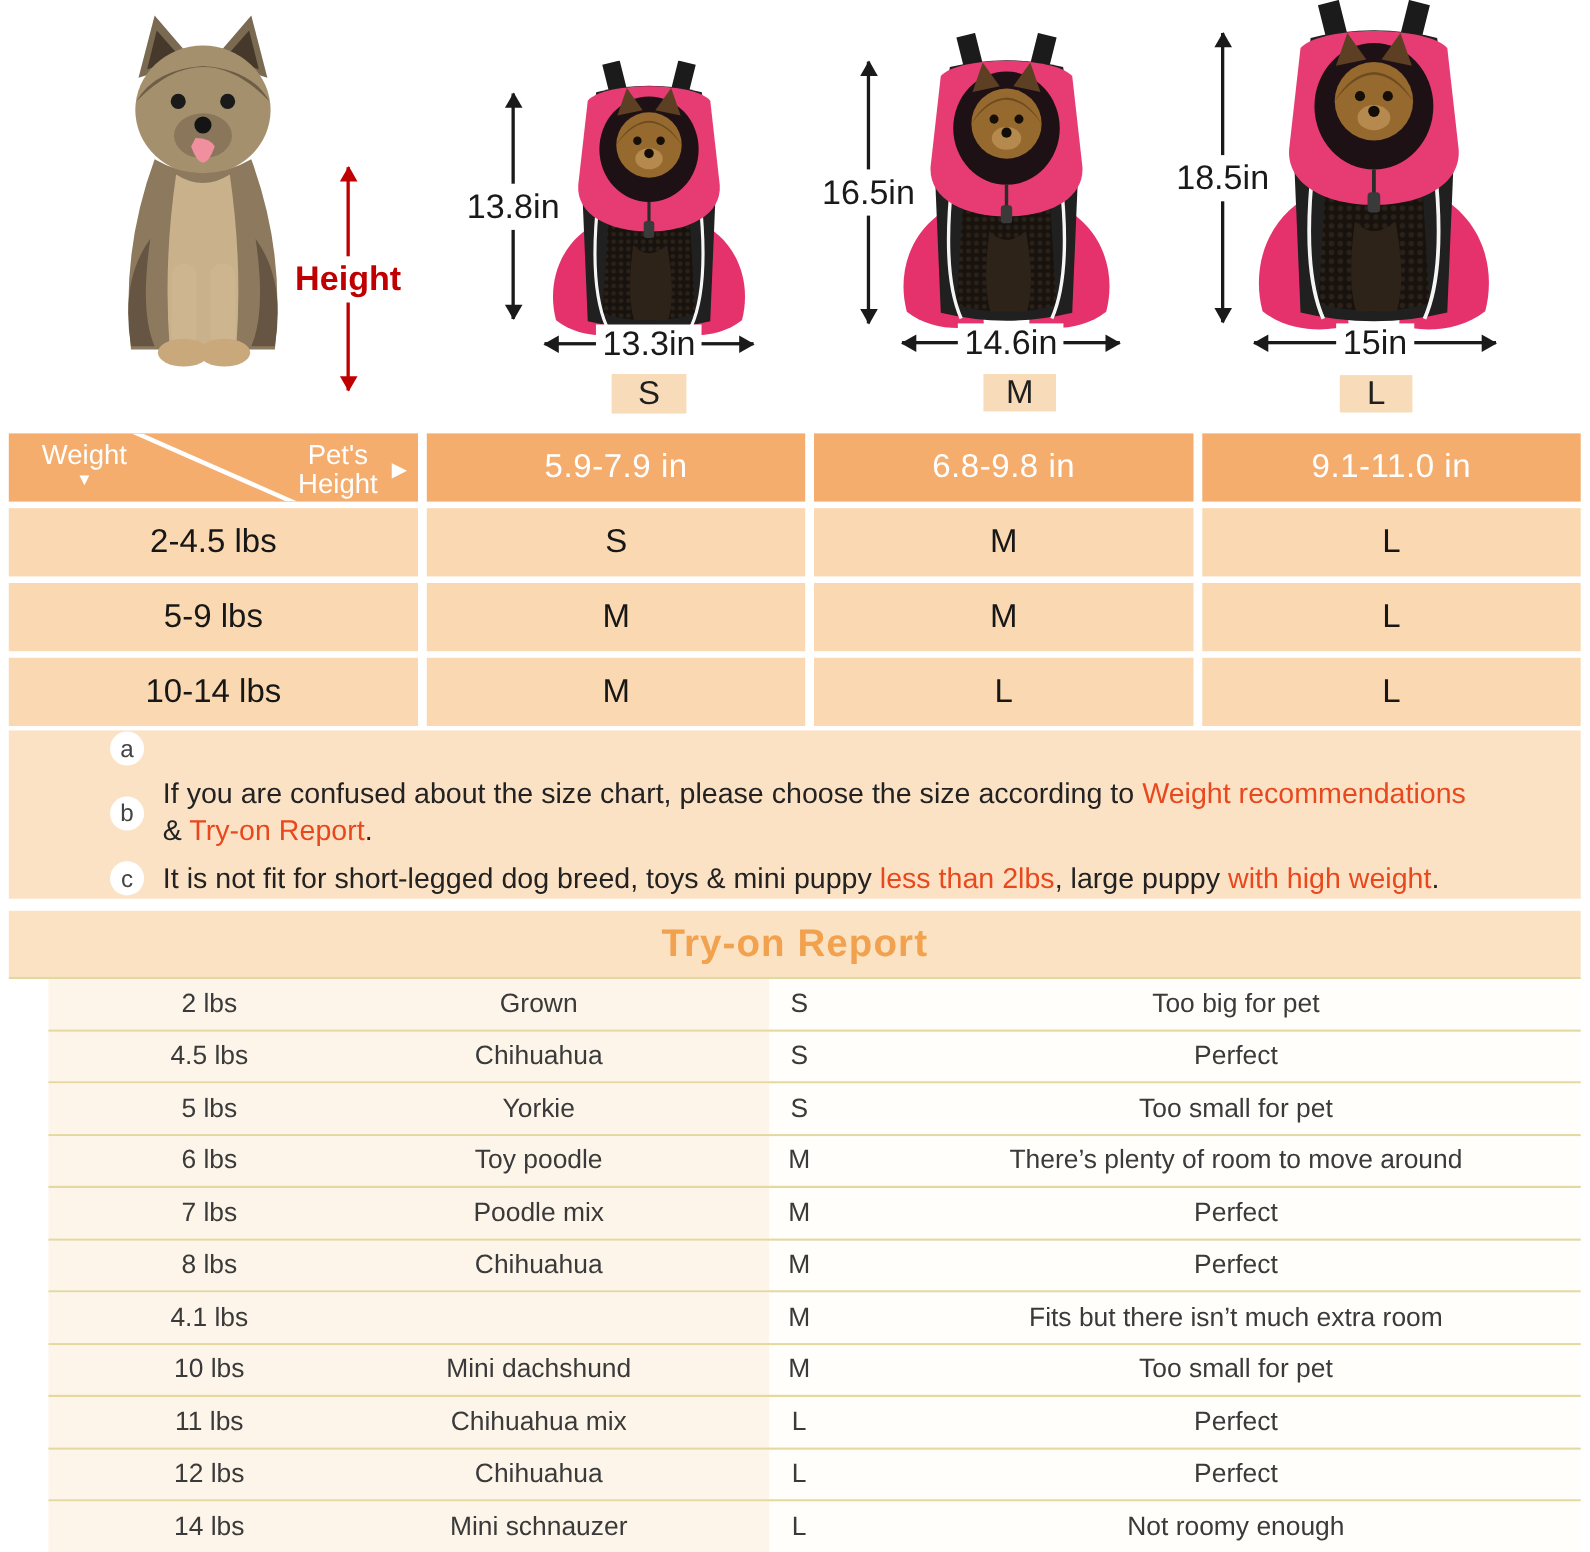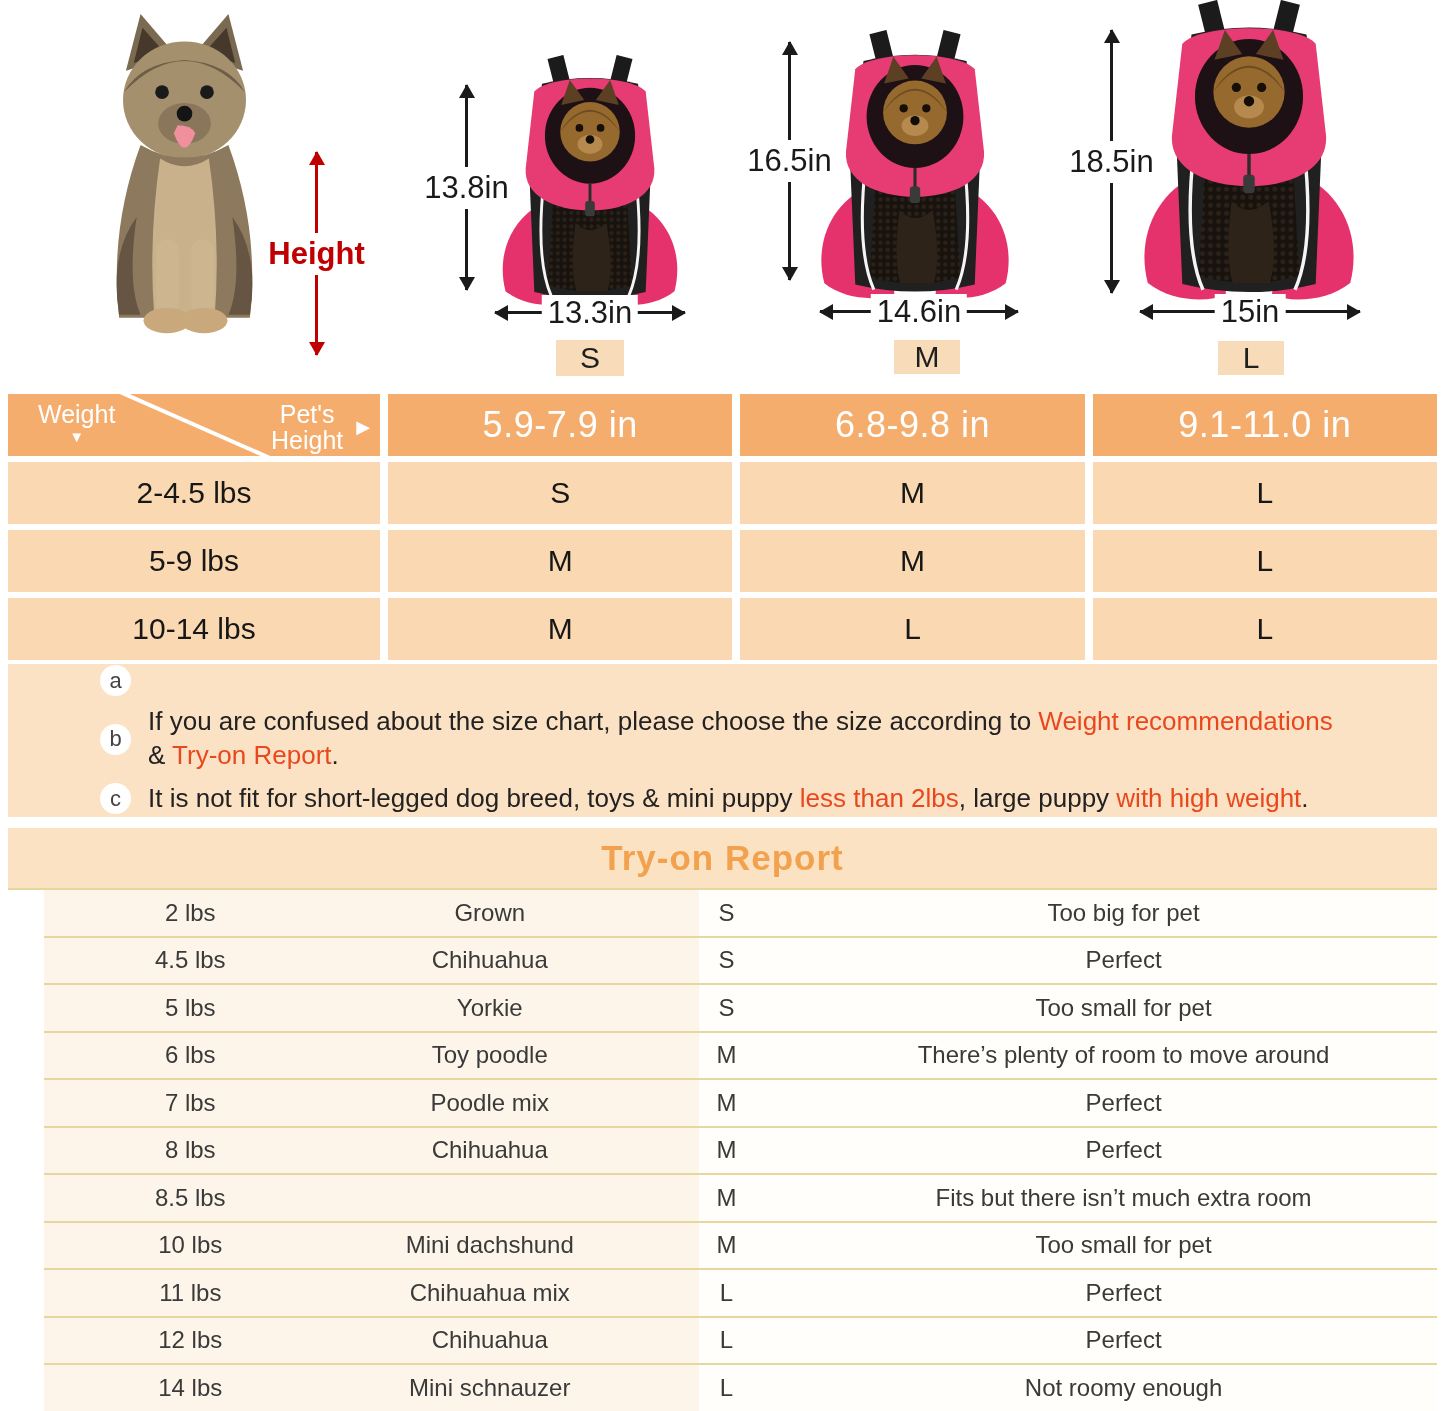--- a/index.html
+++ b/index.html
@@ -31,21 +31,21 @@
     display:flex;align-items:center;justify-content:center;}
 
   .bp{position:absolute;}
   .bp svg{display:block;width:100%;height:auto;}
   .dogimg{position:absolute;}
 
   
   .size-table{position:absolute;left:8px;top:394px;width:1429px;display:grid;
     grid-template-columns:372px 1fr 1fr 1fr;column-gap:8px;row-gap:6px;}
   .st-cell{height:62px;display:flex;align-items:center;justify-content:center;}
-  .st-head{background:#f4ad6d;color:#fff;font-size:36px;letter-spacing:0.5px;}
+  .st-head{background:#f4ad6d;color:#fff;font-size:30px;letter-spacing:0.5px;}
   .st-body{background:#fad8b1;color:#171717;font-size:30px;}
   .st-corner{position:relative;background:#f4ad6d;height:62px;overflow:hidden;}
   .st-corner svg{position:absolute;left:0;top:0;}
   .corner-weight{position:absolute;left:30px;top:8px;color:#fff;font-size:25px;text-align:center;line-height:1.0;}
   .corner-weight .tri{display:block;font-size:15px;line-height:14px;margin-top:3px;}
   .corner-height{position:absolute;right:10px;top:7px;color:#fff;font-size:25px;
     display:flex;align-items:center;}
   .corner-height .ph-txt{width:96px;text-align:center;line-height:1.05;}
   .corner-height .ph-arrow{font-size:18px;margin-left:1px;}
 
@@ -142,21 +142,21 @@
  <circle cx="100" cy="88" r="4.5" fill="#120d07"></circle>
 </svg>
       </div>
     <div class="hmeasure" style="left:495px;top:311px;width:190px;">
       <span class="arr-left"></span>
       <span class="arr-right"></span>
       <span class="hlabel">13.3in</span>
     </div>
     <div class="chip" style="left:556px;top:340px;width:68px;height:36px;">S</div>
 
-    <div class="vmeasure" style="left:788px;top:42px;height:238px;">
+    <div class="vmeasure" style="left:788px;top:56px;height:238px;">
       <span class="arr-top"></span>
       <span class="arr-bot"></span>
       <span class="vlabel">16.5in</span>
     </div>
     <div class="bp" style="left:812px;top:30px;width:206px;">
 <svg viewBox="0 0 200 265" xmlns="http://www.w3.org/2000/svg">
  <defs>
             <pattern id="mesh1" width="7" height="7" patternUnits="userSpaceOnUse">
    <rect width="7" height="7" fill="#17120d"></rect>
               <circle cx="3.5" cy="3.5" r="2.2" fill="#2a2119"></circle>
@@ -324,21 +324,21 @@
           <div class="tcell">M</div>
           <div class="tcell">Perfect</div>
         </div>
         <div class="trow">
           <div class="tcell">8 lbs</div>
           <div class="tcell">Chihuahua</div>
           <div class="tcell">M</div>
           <div class="tcell">Perfect</div>
         </div>
         <div class="trow">
-          <div class="tcell">8.5 lbs</div>
+          <div class="tcell">4.1 lbs</div>
           <div class="tcell"></div>
           <div class="tcell">M</div>
           <div class="tcell">Fits but there isn’t much extra room</div>
         </div>
         <div class="trow">
           <div class="tcell">10 lbs</div>
           <div class="tcell">Mini dachshund</div>
           <div class="tcell">M</div>
           <div class="tcell">Too small for pet</div>
         </div>

